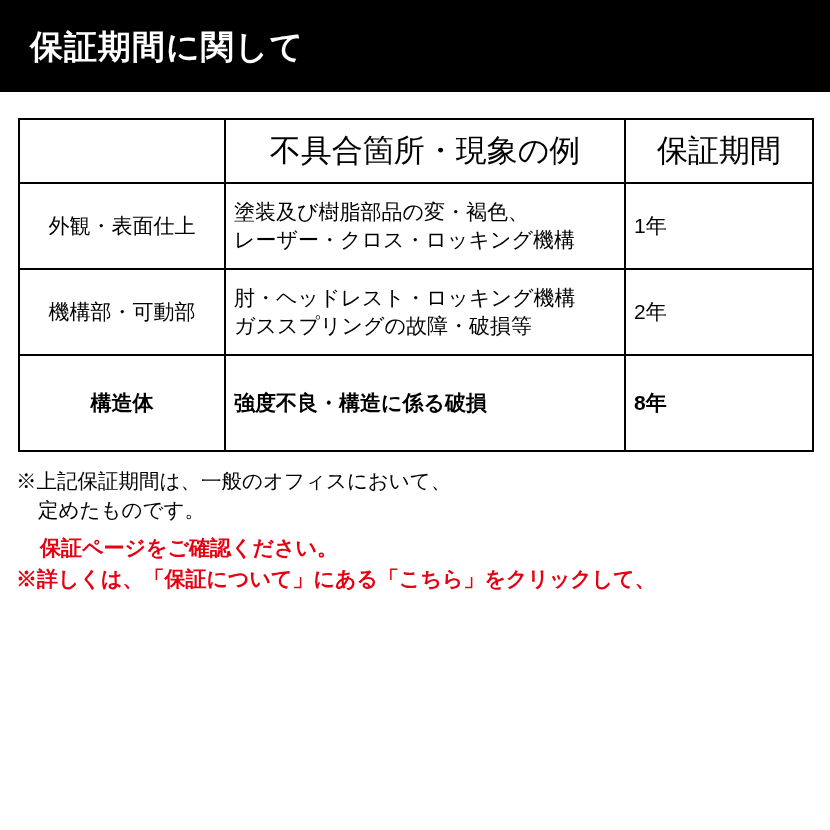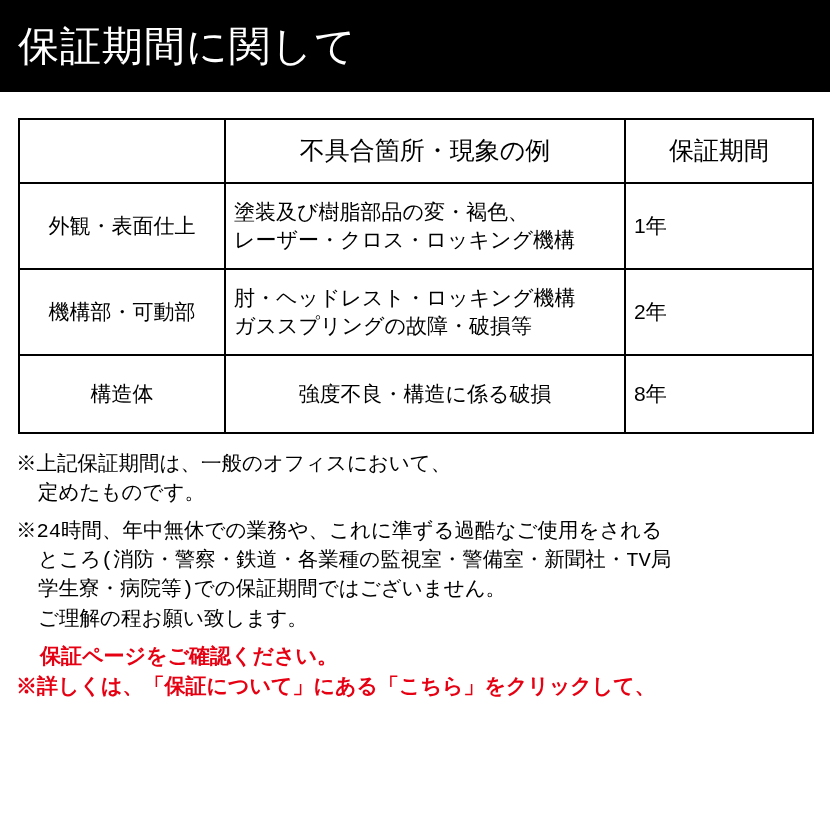--- a/index.html
+++ b/index.html
@@ -23,24 +23,25 @@
   .header-bar {
     width: 830px;
     height: 92px;
     background: #000000;
     display: flex;
     align-items: center;
     padding-left: 18px;
   }
   .header-title {
     color: #ffffff;
-    font-size: 41px;
-    font-weight: normal;
+    font-size: 33px;
+    font-weight: bold;
     letter-spacing: 1px;
     line-height: 1;
+    margin-left: 12px;
   }
   
   .table-wrap {
     padding: 26px 18px 0 18px;
   }
   table.warranty {
     border-collapse: collapse;
     width: 794px;
     table-layout: fixed;
   }
@@ -48,21 +49,21 @@
   table.warranty td {
     border: 2px solid #000000;
     padding: 6px 8px;
     vertical-align: middle;
     font-size: 21px;
     line-height: 1.35;
   }
   table.warranty thead th {
     height: 64px;
     font-weight: normal;
-    font-size: 25px;
+    font-size: 31px;
     text-align: center;
   }
   .col-a { width: 206px; }
   .col-b { width: 400px; }
   .col-c { width: 188px; }
   .cell-cat {
     text-align: center;
     font-size: 21px;
     white-space: nowrap;
   }
@@ -70,21 +71,21 @@
     text-align: left;
     font-size: 21px;
     padding-left: 10px;
   }
   .cell-desc .line { display: block; white-space: nowrap; }
   .cell-term {
     text-align: left;
     font-size: 22px;
   }
   .row-tall td { height: 86px; }
-  .row-short td { height: 78px; }
+  .row-short td { height: 96px; font-weight: bold; }
   
   .notes {
     padding: 16px 16px 0 16px;
     font-size: 20.5px;
     line-height: 1.42;
     font-family: Liberation Mono, monospace;
   }
   .note {
     display: block;
     margin-bottom: 9px;
@@ -137,42 +138,36 @@
         <tr class="row-tall">
           <td class="cell-cat">機構部・可動部</td>
           <td class="cell-desc">
             <span class="line">肘・ヘッドレスト・ロッキング機構</span>
             <span class="line">ガススプリングの故障・破損等</span>
           </td>
           <td class="cell-term">2年</td>
         </tr>
         <tr class="row-short">
           <td class="cell-cat">構造体</td>
-          <td class="cell-desc" style="text-align:center">
+          <td class="cell-desc" style="">
             <span class="line">強度不良・構造に係る破損</span>
           </td>
           <td class="cell-term">8年</td>
         </tr>
       </tbody>
     </table>
   </div>
 
   <div class="notes">
 
     <div class="note">
       <span class="line">※上記保証期間は、一般のオフィスにおいて、</span>
       <span class="line indent">定めたものです。</span>
     </div>
 
-    <div class="note">
-      <span class="line">※24時間、年中無休での業務や、これに準ずる過酷なご使用をされる</span>
-      <span class="line indent">ところ(消防・警察・鉄道・各業種の監視室・警備室・新聞社・TV局</span>
-      <span class="line indent">学生寮・病院等)での保証期間ではございません。</span>
-      <span class="line indent">ご理解の程お願い致します。</span>
-    </div>
 
     <div class="note note-red">
       <span class="line indent">保証ページをご確認ください。</span>
       <span class="line">※詳しくは、「保証について」にある「こちら」をクリックして、</span>
     </div>
 
   </div>
 
 </div>
 

